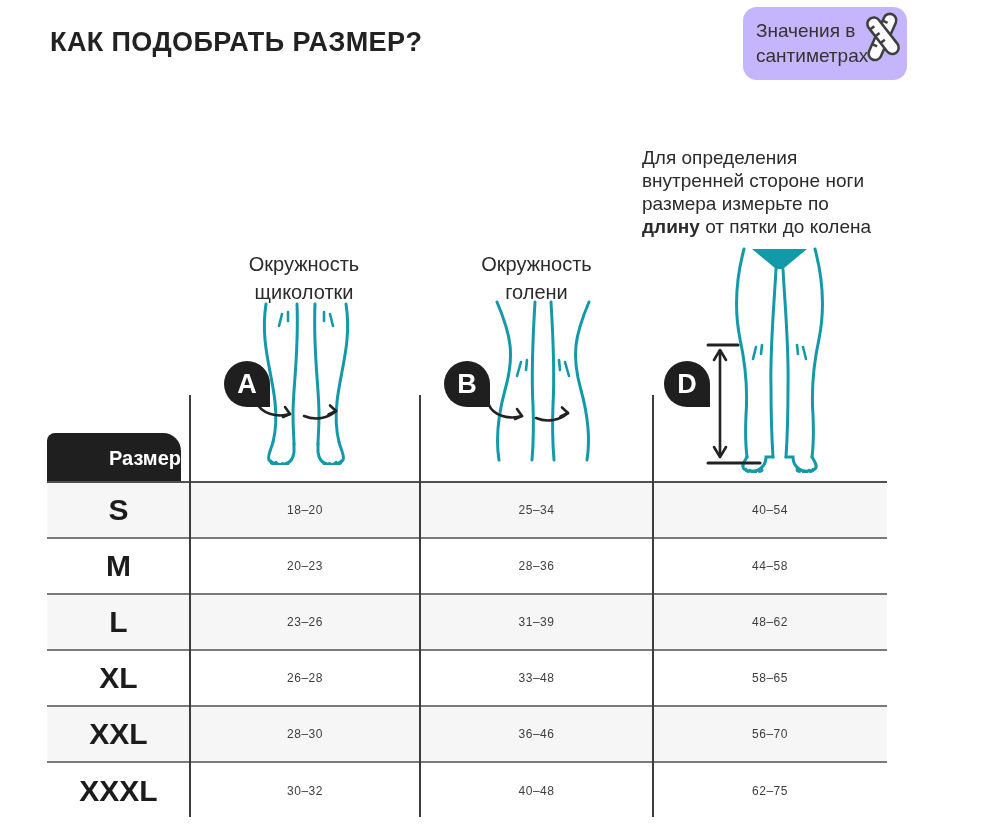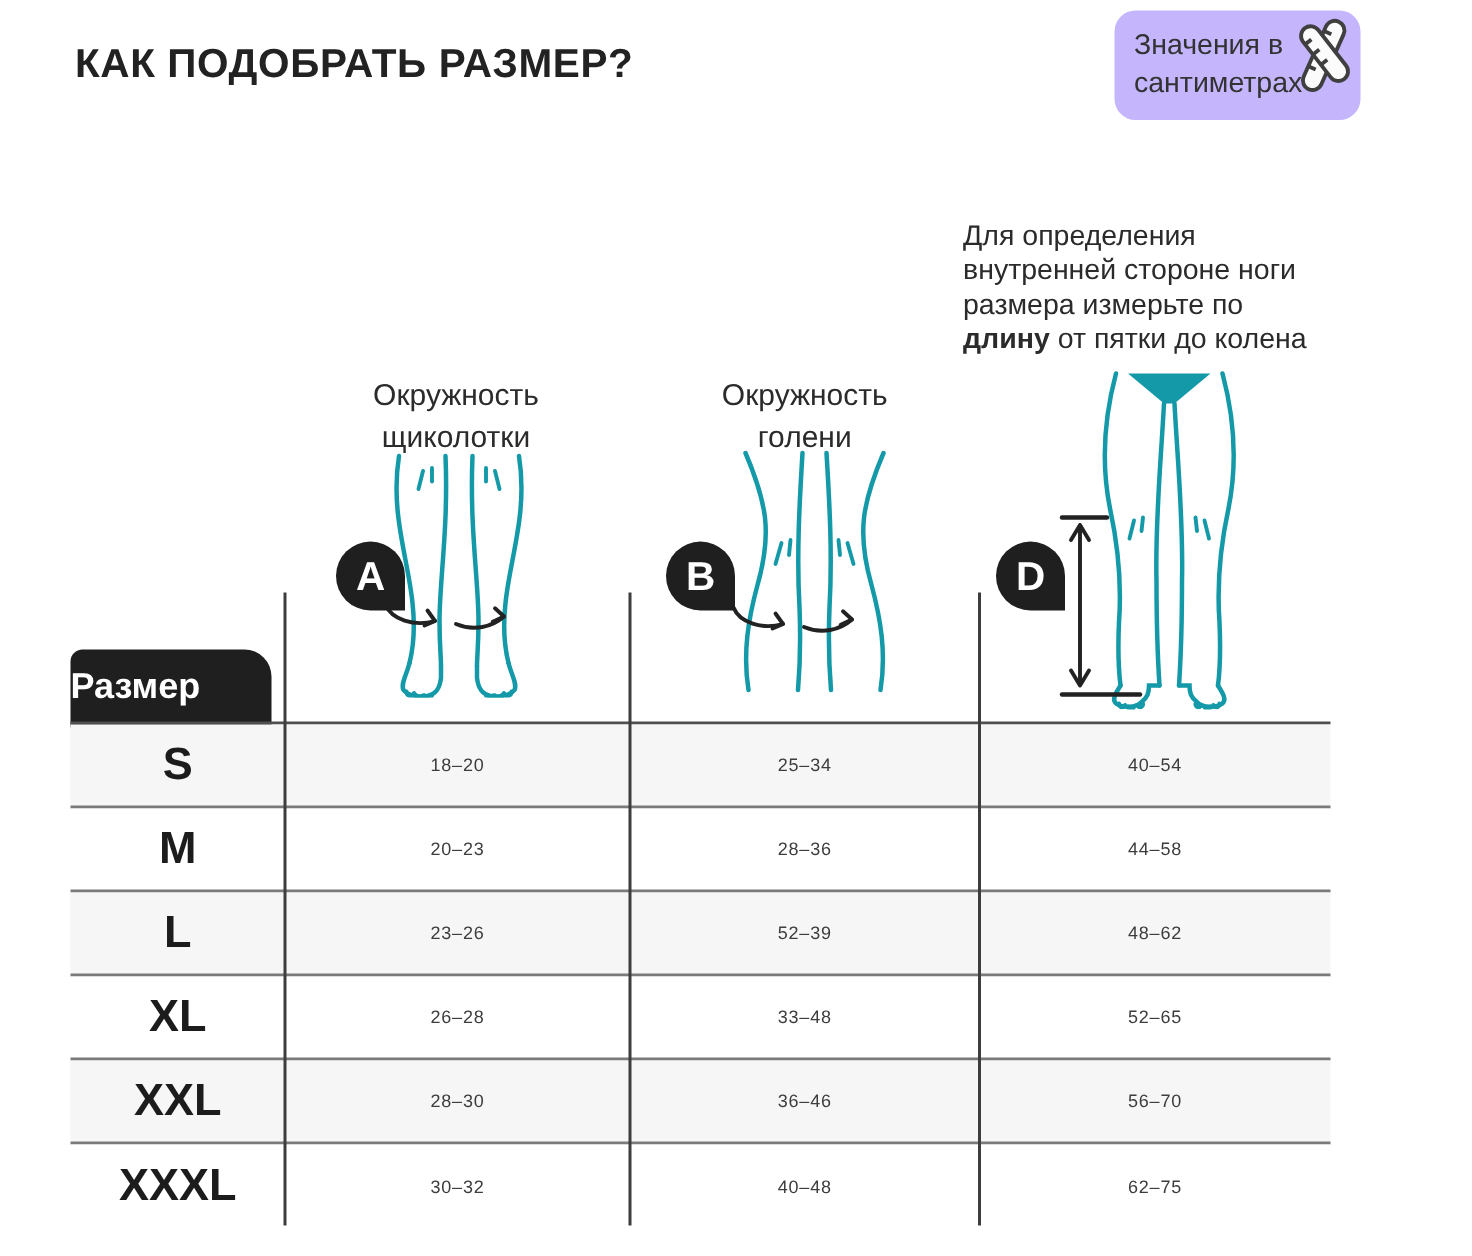--- a/index.html
+++ b/index.html
@@ -41,21 +41,21 @@
   .rot-arrow { position:absolute; z-index:4; }
   #arrow-a { left:254px; top:396px; }
   #arrow-b { left:486px; top:398px; }
   #measure-arrow { position:absolute; left:702px; top:342px; }
 
   .vline { position:absolute; top:395px; width:2px; height:422px; background:#3d3d3d; z-index:3; }
   #vline-1 { left:189px; } #vline-2 { left:419px; } #vline-3 { left:652px; }
 
   .size-tag { position:absolute; left:47px; top:433px; width:134px; height:52px;
               background:#1f1f1f; border-radius:8px 18px 0 0; color:#ffffff;
-              font-weight:bold; font-size:24px; text-align:left; line-height:50px; }
+              font-weight:bold; font-size:20px; text-align:right; line-height:50px; }
 
   .size-table { position:absolute; left:47px; top:481px; width:840px;
                 border-top:2px solid #4f4f4f; }
   .trow { display:grid; grid-template-columns:143px 230px 233px 234px; height:56px;
           border-bottom:2px solid #7a7a7a; background:#ffffff; }
   .trow:nth-child(odd) { background:#f6f6f6; }
   .trow:last-child { border-bottom:none; }
   .cell { display:flex; align-items:center; justify-content:center;
           font-size:12px; color:#3d3d3d; letter-spacing:0.5px; }
   .cell.size { font-weight:bold; font-size:30px; color:#1c1c1c; letter-spacing:0; }
@@ -222,28 +222,28 @@
     </div>
     <div class="trow">
       <div class="cell size">M</div>
       <div class="cell">20–23</div>
       <div class="cell">28–36</div>
       <div class="cell">44–58</div>
     </div>
     <div class="trow">
       <div class="cell size">L</div>
       <div class="cell">23–26</div>
-      <div class="cell">52–39</div>
+      <div class="cell">31–39</div>
       <div class="cell">48–62</div>
     </div>
     <div class="trow">
       <div class="cell size">XL</div>
       <div class="cell">26–28</div>
       <div class="cell">33–48</div>
-      <div class="cell">52–65</div>
+      <div class="cell">58–65</div>
     </div>
     <div class="trow">
       <div class="cell size">XXL</div>
       <div class="cell">28–30</div>
       <div class="cell">36–46</div>
       <div class="cell">56–70</div>
     </div>
     <div class="trow">
       <div class="cell size">XXXL</div>
       <div class="cell">30–32</div>

